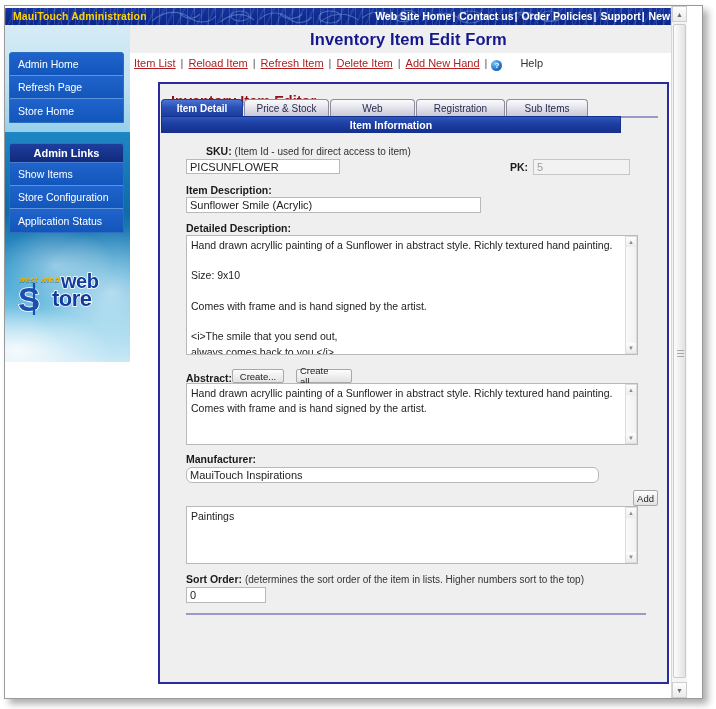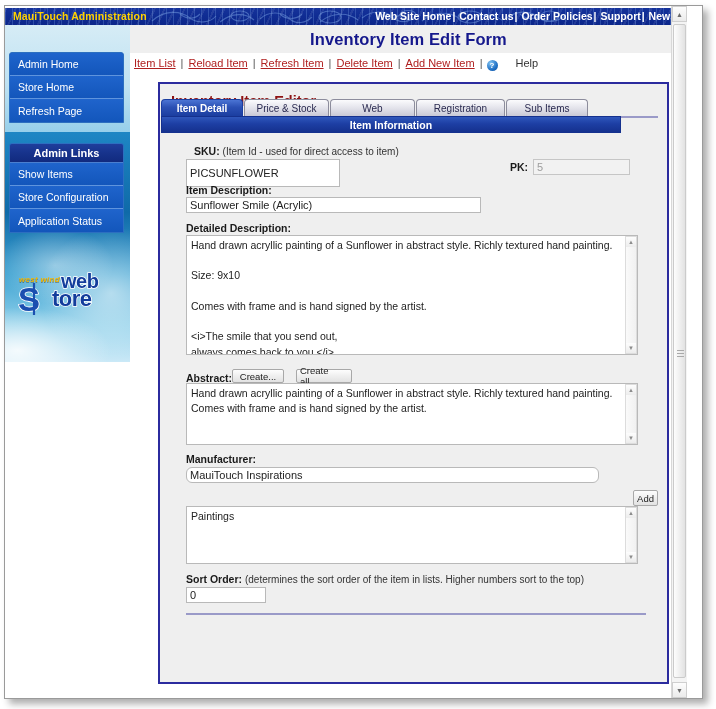--- a/index.html
+++ b/index.html
@@ -434,22 +434,22 @@
         <a href="#">Support</a><span class="sep">|</span>
         <a href="#">News</a><span class="sep">|</span>
       </div>
     </div>
 
     <div id="sidebar">
       <div id="sidebar-wave"></div>
 
       <div class="nav-box" id="nav-box-1">
         <div class="nav-item">Admin Home</div>
+        <div class="nav-item">Refresh Page</div>
         <div class="nav-item">Store Home</div>
-        <div class="nav-item">Refresh Page</div>
       </div>
 
       <div class="nav-box" id="nav-box-2">
         <div class="nav-header">Admin Links</div>
         <div class="nav-item">Show Items</div>
         <div class="nav-item">Store Configuration</div>
         <div class="nav-item">Application Status</div>
       </div>
 
       <div id="store-logo">
@@ -460,42 +460,42 @@
         <div class="logo-westwind">west wind</div>
         <div class="logo-web">web</div>
         <div class="logo-tore">tore</div>
       </div>
     </div>
 
     <div id="content-area">
       <div id="page-title">Inventory Item Edit Form</div>
 
       <div id="toolbar">
-        <a href="#">Item List</a><span class="bar">|</span><a href="#">Reload Item</a><span class="bar">|</span><a href="#">Refresh Item</a><span class="bar">|</span><a href="#">Delete Item</a><span class="bar">|</span><a href="#">Add New Item</a><span class="bar">|</span><span id="help-icon">?</span><span id="help-label">Help</span>
+        <a href="#">Item List</a><span class="bar">|</span><a href="#">Reload Item</a><span class="bar">|</span><a href="#">Refresh Item</a><span class="bar">|</span><a href="#">Delete Item</a><span class="bar">|</span><a href="#">Add New Hand</a><span class="bar">|</span><span id="help-icon">?</span><span id="help-label">Help</span>
       </div>
 
       <div id="editor-panel">
         <div id="editor-title">Inventory Item Editor</div>
         <div id="editor-rule"></div>
       </div>
 
       <div id="tabstrip">
         <div class="tab active" id="tab-0">Item Detail</div>
         <div class="tab" id="tab-1">Price &amp; Stock</div>
         <div class="tab" id="tab-2">Web</div>
         <div class="tab" id="tab-3">Registration</div>
         <div class="tab" id="tab-4">Sub Items</div>
       </div>
       <div id="section-header">Item Information</div>
 
-      <div class="fl" style="left:56px; top:120px;padding-left:8px;">
+      <div class="fl" style="left:68px; top:120px;padding-left:8px;">
         <span>SKU:</span>
         <span class="hint">(Item Id - used for direct access to item)</span>
       </div>
-      <input class="txt" style="left: 56px; top: 134px; width: 154px; height: 28px;" value="PICSUNFLOWER">
+      <input class="txt" style="left: 56px; top: 134px; width: 154px; height: 15px;" value="PICSUNFLOWER">
       <div class="fl" style="left:380px; top:136px;">PK:</div>
       <input class="txt disabled" style="left: 403px; top: 134px; width: 97px; height: 16px;" disabled="" value="5">
 
       <div class="fl" style="left:56px; top:159px;">Item Description:</div>
       <input class="txt" style="left: 56px; top: 172px; width: 295px; height: 16px;" value="Sunflower Smile (Acrylic)">
 
       <div class="fl" style="left:56px; top:197px;">Detailed Description:</div>
       <textarea class="ta" style="left: 56px; top: 210px; width: 452px; height: 120px;">Hand drawn acryllic painting of a Sunflower in abstract style. Richly textured hand painting.
 
 Size: 9x10

